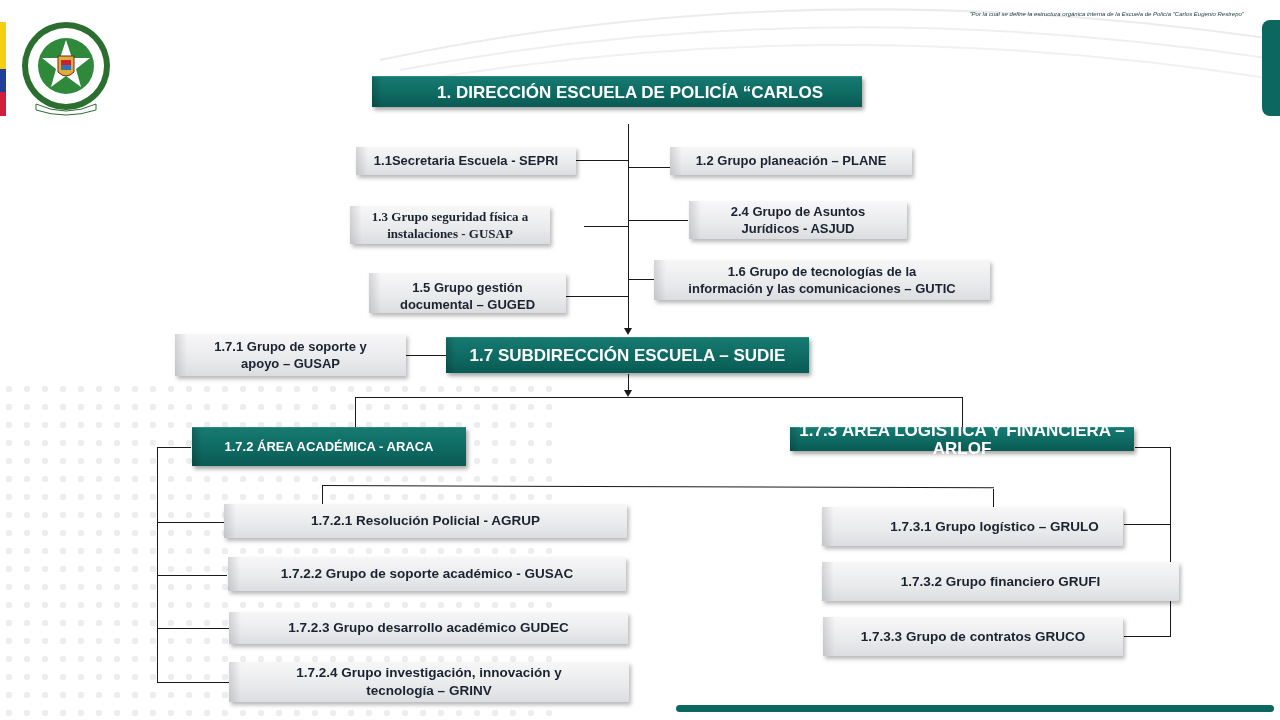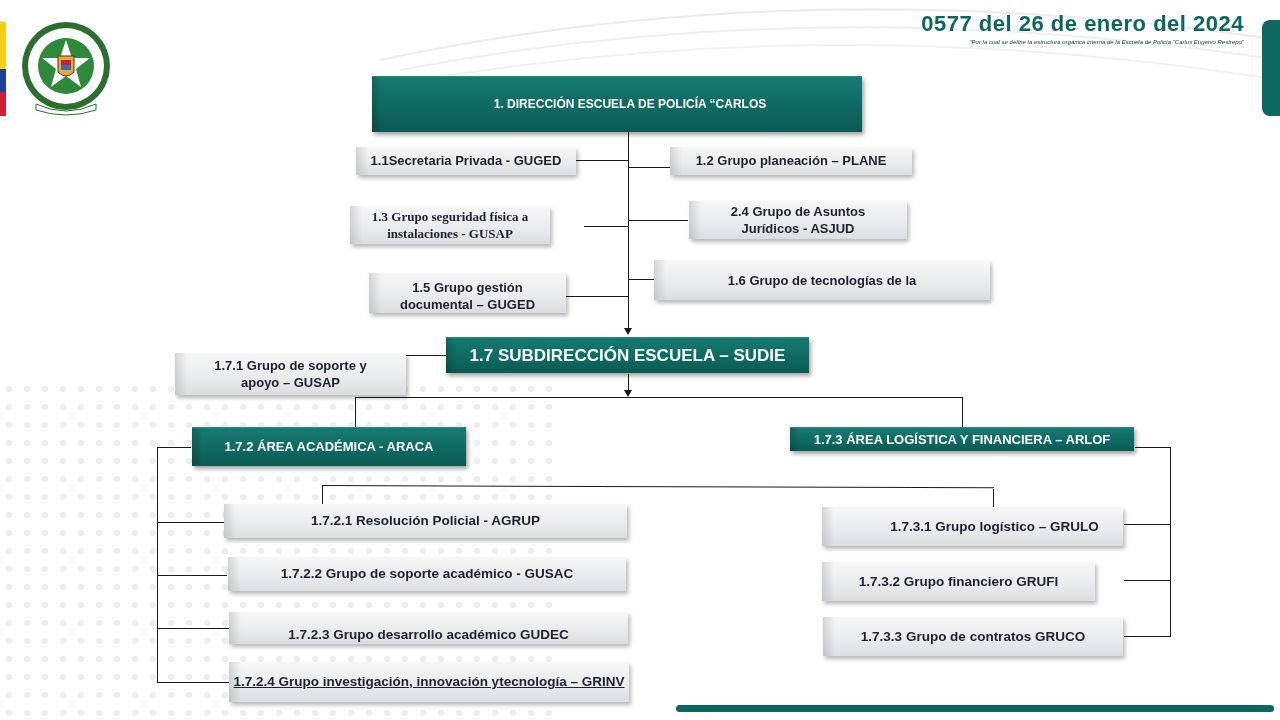--- a/index.html
+++ b/index.html
@@ -69,21 +69,20 @@
   <circle cx="48" cy="46" r="38" fill="#ffffff"></circle>
   <circle cx="48" cy="46" r="28" fill="#2e8a3a"></circle>
   <polygon points="48,20 54,38 72,38 58,49 63,67 48,56 33,67 38,49 24,38 42,38" fill="#ffffff"></polygon>
   <path d="M40 36 h16 v16 q-8 8 -16 0 z" fill="#d9b13a" stroke="#7a1f1f" stroke-width="1"></path>
   <rect x="43" y="40" width="10" height="5" fill="#c82030"></rect>
   <rect x="43" y="45" width="10" height="5" fill="#3a6fb5"></rect>
   <path d="M18 84 q30 14 60 0 l0 6 q-30 10 -60 0 z" fill="#ffffff" stroke="#2b6e2f" stroke-width="1"></path>
 </svg>
 
 <div class="title-block">
-  <div class="title-2">0577 del 26 de enero del 2024</div>
   <div class="subtitle">"Por la cual se define la estructura orgánica interna de la Escuela de Policía "Carlos Eugenio Restrepo"</div>
 </div>
 <div class="right-tab"></div>
 
 <div class="line v" style="left:628px; top:124px; height:206px;"></div>
 <div class="arrow" style="left:624px; top:328px;"></div>
 
 <div class="line h" style="left:576px; top:160px; width:52px;"></div>
 <div class="line h" style="left:628px; top:167px; width:42px;"></div>
 <div class="line h" style="left:584px; top:226px; width:44px;"></div>
@@ -109,79 +108,80 @@
 <div class="line h" style="left:322px; top:485px; width:672px; transform: rotate(0.2deg); transform-origin:left;"></div>
 <div class="line v" style="left:322px; top:485px; height:20px;"></div>
 <div class="line v" style="left:993px; top:489px; height:18px;"></div>
 
 <div class="line h" style="left:1135px; top:447px; width:35px;"></div>
 <div class="line v" style="left:1170px; top:447px; height:190px;"></div>
 <div class="line h" style="left:1124px; top:524px; width:46px;"></div>
 <div class="line h" style="left:1124px; top:580px; width:46px;"></div>
 <div class="line h" style="left:1124px; top:636px; width:46px;"></div>
 
-<div class="box dark" style="left:372px; top:76px; width:490px; height:56px; font-size:12px; line-height:23px; flex-direction:column;padding-left:26px;">
+<div class="box dark" style="left:372px; top:76px; width:490px; height:31px; font-size:17px; line-height:23px; flex-direction:column;padding-left:26px;">
   <span>1. DIRECCIÓN ESCUELA DE POLICÍA “CARLOS</span>
 </div>
 
 <div class="box light" style="left:356px; top:147px; width:220px; height:28px; font-size:13px;">
-  <span>1.1Secretaria Privada - GUGED</span>
+  <span>1.1Secretaria Escuela - SEPRI</span>
 </div>
 <div class="box light" style="left:670px; top:147px; width:242px; height:28px; font-size:13px;">
   <span>1.2 Grupo planeación – PLANE</span>
 </div>
 <div class="box light" style="left:350px; top:206px; width:200px; height:38px; font-size:13px; line-height:17px; flex-direction:column;font-family:Liberation Serif, serif;">
   <span>1.3 Grupo seguridad física a</span>
   <span>instalaciones  - GUSAP</span>
 </div>
 <div class="box light" style="left:689px; top:201px; width:218px; height:38px; font-size:13px; line-height:17px; flex-direction:column;">
   <span>2.4 Grupo de Asuntos</span>
   <span>Jurídicos - ASJUD</span>
 </div>
 <div class="box light" style="left:369px; top:273px; width:197px; height:40px; font-size:13px; line-height:17px; flex-direction:column;justify-content:flex-end;">
   <span>1.5 Grupo gestión</span>
   <span>documental – GUGED</span>
 </div>
 <div class="box light" style="left:654px; top:260px; width:336px; height:40px; font-size:13px; line-height:17px; flex-direction:column;">
   <span>1.6 Grupo de tecnologías de la</span>
+  <span>información y las comunicaciones – GUTIC</span>
 </div>
 
-<div class="box light" style="left:175px; top:334px; width:231px; height:42px; font-size:13px; line-height:17px; flex-direction:column;margin-top:19px;">
+<div class="box light" style="left:175px; top:334px; width:231px; height:42px; font-size:13px; line-height:17px; flex-direction:column;">
   <span>1.7.1 Grupo de soporte y</span>
   <span>apoyo – GUSAP</span>
 </div>
 
 <div class="box dark" style="left:446px; top:337px; width:363px; height:36px; font-size:17px;">
   <span>1.7 SUBDIRECCIÓN ESCUELA – SUDIE</span>
 </div>
 
 <div class="box dark" style="left:192px; top:427px; width:274px; height:39px; font-size:13px;">
   <span>1.7.2 ÁREA ACADÉMICA - ARACA</span>
 </div>
-<div class="box dark" style="left:790px; top:427px; width:344px; height:24px; font-size:13px;">
+<div class="box dark" style="left:790px; top:427px; width:344px; height:24px; font-size:17px;">
   <span>1.7.3 ÁREA LOGÍSTICA Y FINANCIERA – ARLOF</span>
 </div>
 
 <div class="box light" style="left:224px; top:504px; width:403px; height:34px; font-size:13.5px;">
   <span>1.7.2.1 Resolución Policial - AGRUP</span>
 </div>
 <div class="box light" style="left:228px; top:557px; width:398px; height:34px; font-size:13.5px;">
   <span>1.7.2.2 Grupo de soporte académico - GUSAC</span>
 </div>
-<div class="box light" style="left:229px; top:612px; width:399px; height:32px; font-size:13.5px;align-items:flex-end;">
+<div class="box light" style="left:229px; top:612px; width:399px; height:32px; font-size:13.5px;">
   <span>1.7.2.3 Grupo desarrollo académico  GUDEC</span>
 </div>
-<div class="box light" style="left:229px; top:662px; width:400px; height:40px; font-size:13.5px; line-height:18px; flex-direction:row;text-decoration:underline;">
+<div class="box light" style="left:229px; top:662px; width:400px; height:40px; font-size:13.5px; line-height:18px; flex-direction:column;">
   <span>1.7.2.4 Grupo investigación, innovación y</span>
   <span>tecnología – GRINV</span>
 </div>
 
 <div class="box light" style="left:822px; top:507px; width:301px; height:39px; font-size:13.5px;padding-left:44px;">
   <span>1.7.3.1 Grupo logístico – GRULO</span>
 </div>
-<div class="box light" style="left:822px; top:562px; width:273px; height:39px; font-size:13.5px;text-align:right;">
+<div class="box light" style="left:822px; top:562px; width:357px; height:39px; font-size:13.5px;text-align:right;">
   <span>1.7.3.2 Grupo financiero GRUFI</span>
 </div>
 <div class="box light" style="left:823px; top:617px; width:300px; height:39px; font-size:13.5px;">
   <span>1.7.3.3 Grupo de contratos GRUCO</span>
 </div>
 
 <div class="bottom-bar"></div>
 
 </body></html>

